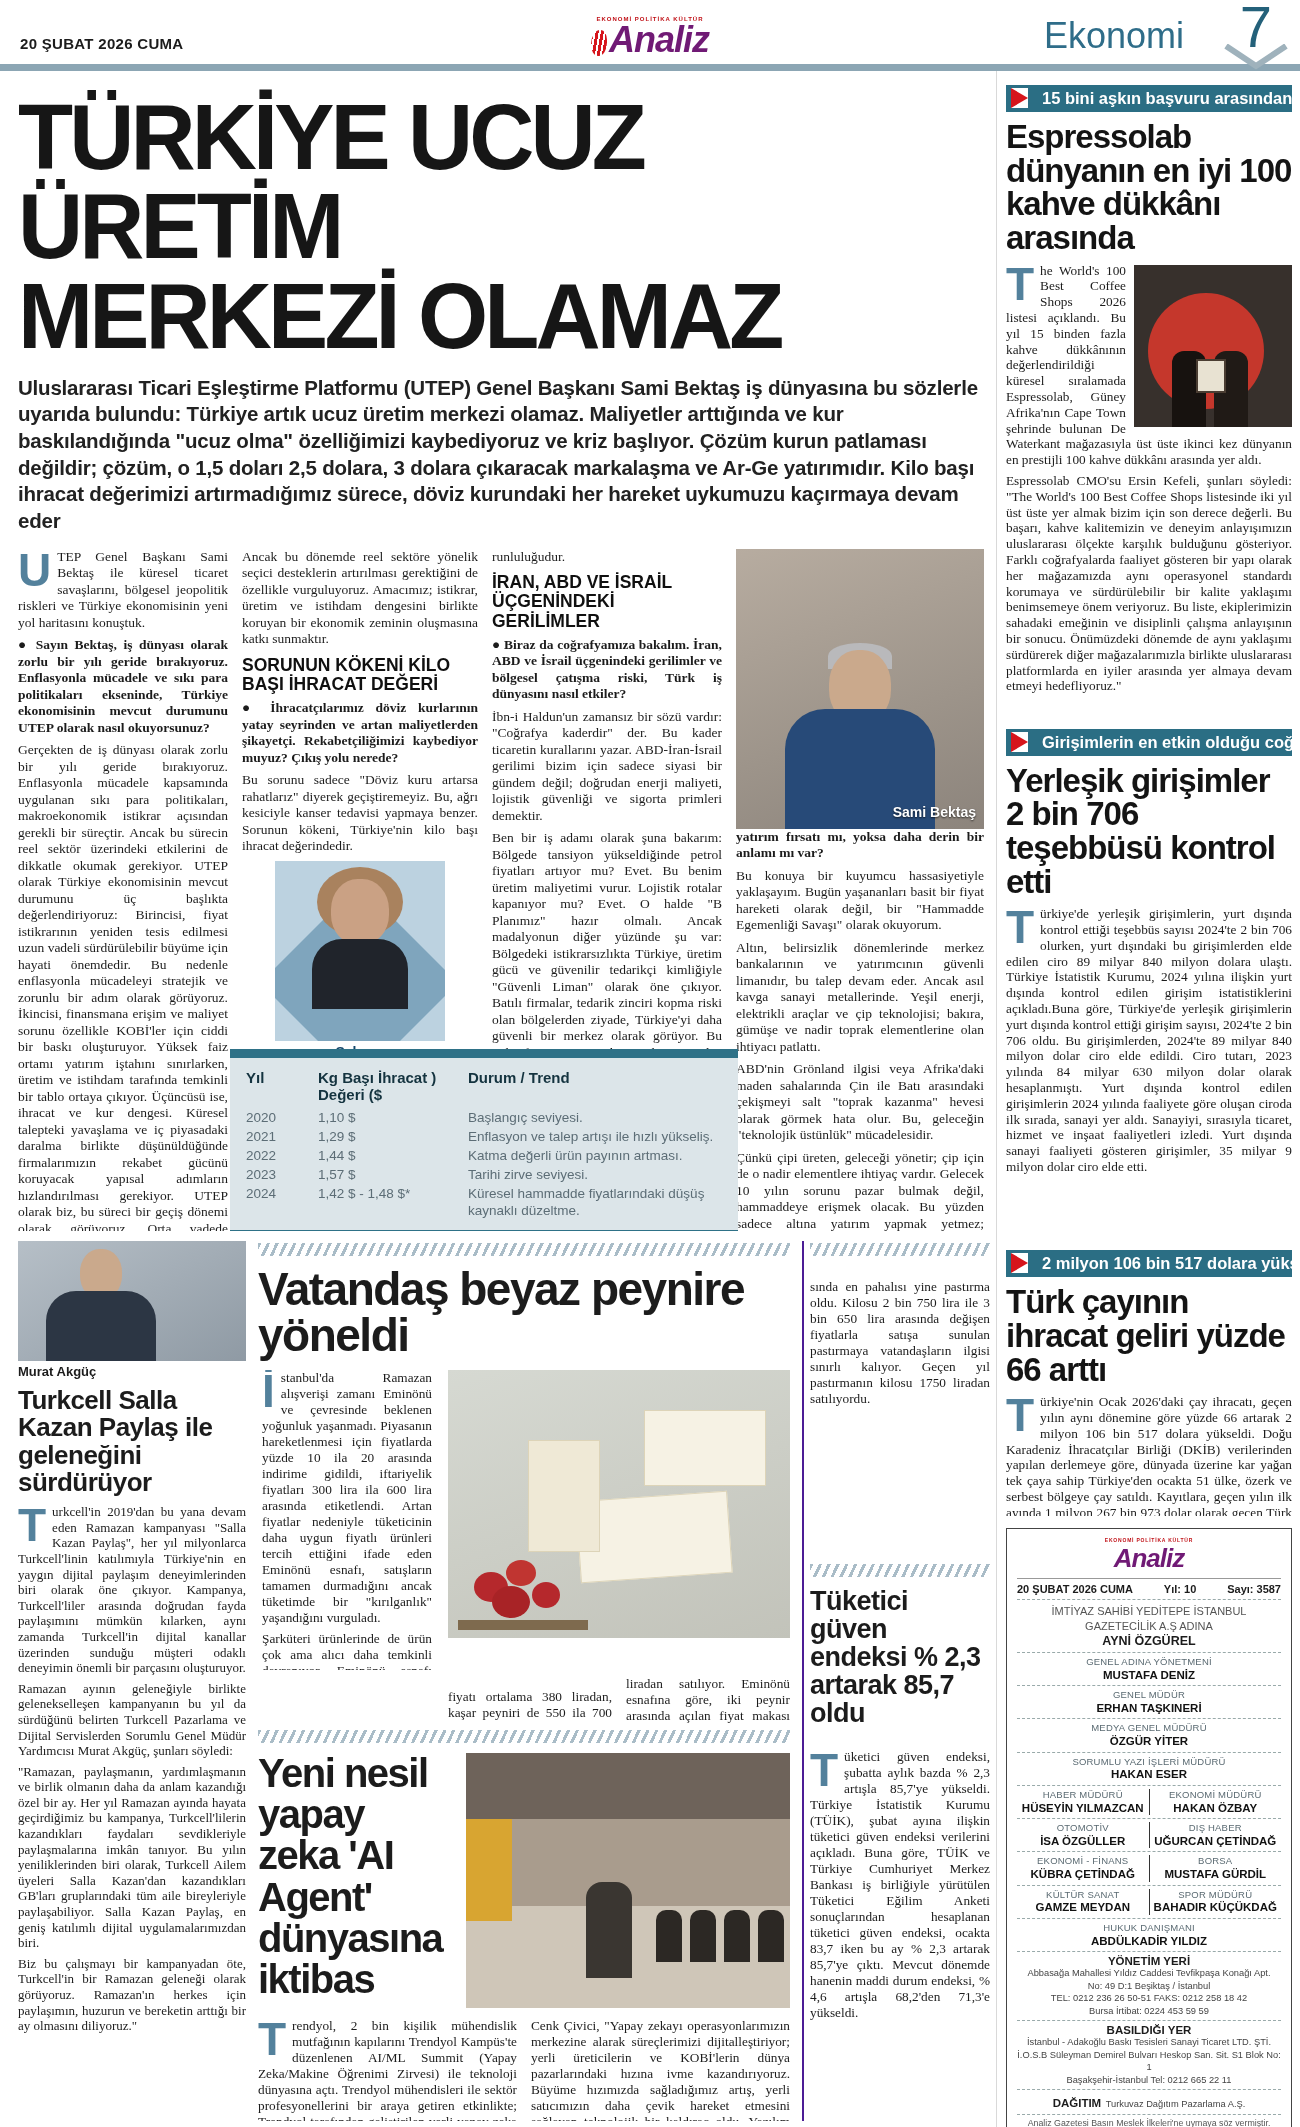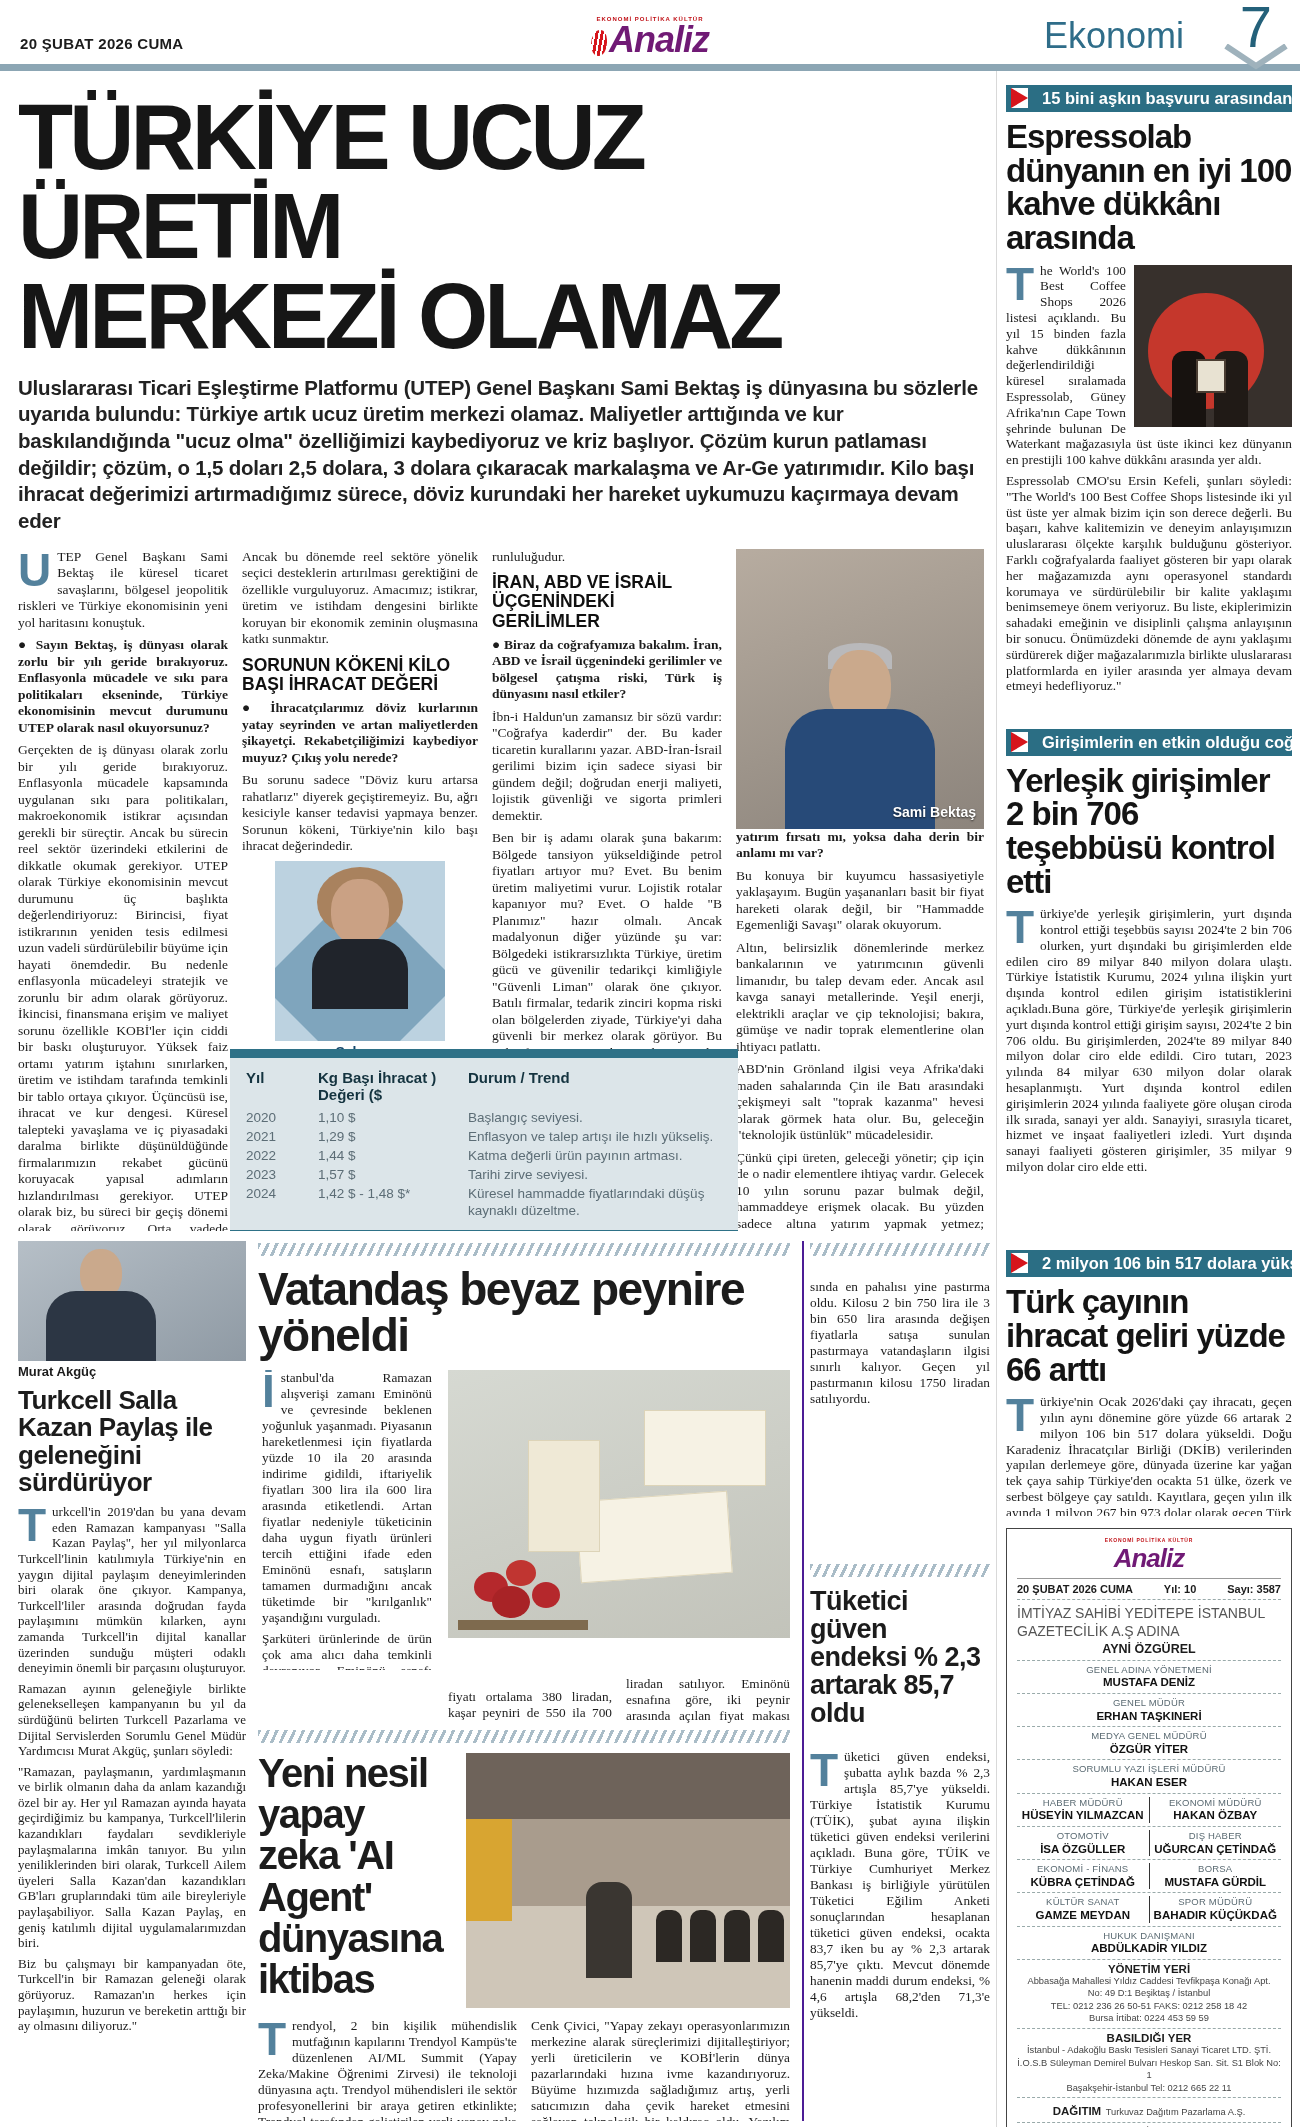--- a/index.html
+++ b/index.html
@@ -78,21 +78,21 @@
   .esp-man.m1{left:38px;}
   .esp-man.m2{left:80px;background:#201a16;}
   .esp-frame{position:absolute;left:62px;bottom:34px;width:26px;height:30px;background:#e8e2d2;border:2px solid #4a3d32;}
 
   
   .imprint{border:1.5px solid #444;margin-top:12px;padding:8px 10px;font-family:"Liberation Sans",sans-serif;height:646px;overflow:hidden;}
   .imp-logo-row{text-align:center;border-bottom:1px solid #999;padding-bottom:4px;}
   .imp-logo-row .logo-word{font-size:26px;}
   .imp-logo-row .tag{display:block;font-size:5px;color:#c01016;font-weight:bold;letter-spacing:.8px;}
   .imp-date-row{display:flex;justify-content:space-between;font-size:11px;font-weight:bold;padding:4px 0;border-bottom:1px dashed #9aa;}
-  .imp-imtiyaz{text-align:left;font-size:14px;color:#555;padding-top:4px;line-height:1.3;}
+  .imp-imtiyaz{text-align:center;font-size:11px;color:#555;padding-top:4px;line-height:1.3;}
   .imp-owner{text-align:center;font-size:12.5px;font-weight:bold;padding:1px 0 4px 0;border-bottom:1px dashed #9aa;}
   .k-row{display:flex;border-bottom:1px dashed #9aa;padding:3px 0;text-align:center;}
   .k-entry{flex:1;line-height:1.25;}
   .k-entry + .k-entry{border-left:1.5px solid #333;}
   .k-role{display:block;font-size:9.5px;color:#5a6a72;letter-spacing:.2px;}
   .k-name{display:block;font-size:11.5px;font-weight:bold;color:#111;}
   .imp-sec{border-bottom:1px dashed #9aa;padding:3px 0;text-align:center;}
   .imp-sec-title{font-weight:bold;font-size:11.5px;}
   .imp-sec-line{font-size:9.3px;color:#444;line-height:1.35;}
   .imp-note{font-size:8.8px;color:#555;text-align:center;line-height:1.35;padding:3px 0;border-bottom:1px dashed #9aa;}

